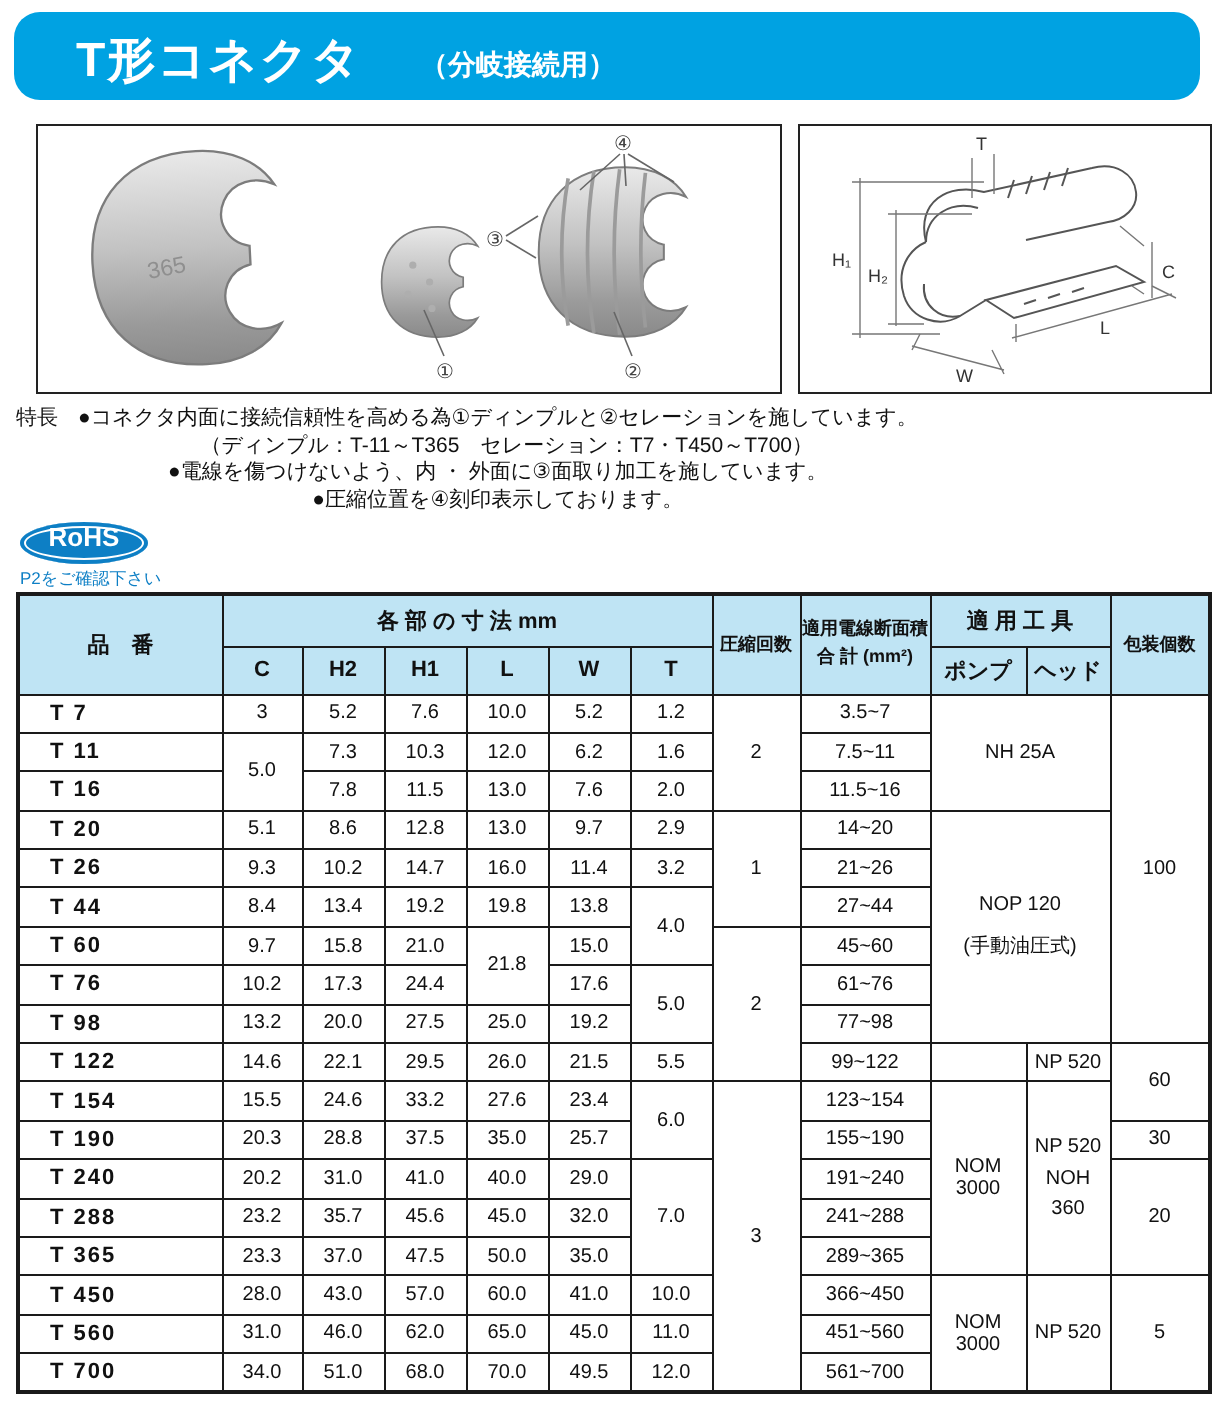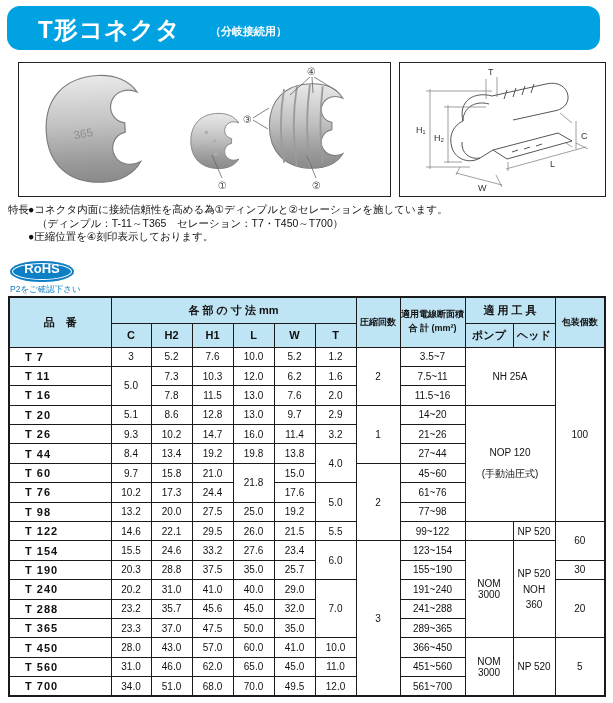--- a/index.html
+++ b/index.html
@@ -1,30 +1,30 @@
 <!DOCTYPE html>
 <html><head>
 <meta charset="utf-8">
 <style>
   html,body{margin:0;padding:0;background:#fff;}
   body{width:613px;height:703px;position:relative;font-family:"Liberation Sans","DejaVu Sans",sans-serif;color:#111;overflow:hidden;}
 
   
   .banner{position:absolute;left:7px;top:6px;width:593px;height:44px;background:#00a2e2;border-radius:13px;}
   .banner-title{position:absolute;left:31px;top:8px;font-size:24px;font-weight:bold;color:#fff;letter-spacing:1px;}
-  .banner-sub{position:absolute;left:203px;top:18px;font-size:11px;font-weight:bold;color:#fff;}
+  .banner-sub{position:absolute;left:203px;top:18px;font-size:14px;font-weight:bold;color:#fff;}
 
   
   .photo-box{position:absolute;left:18px;top:62px;width:371px;height:133px;border:1px solid #222;background:#fff;}
   .diagram-box{position:absolute;left:399px;top:62px;width:205px;height:133px;border:1px solid #222;background:#fff;}
 
   
   .features{position:absolute;left:8px;top:203px;font-size:10.5px;line-height:13.5px;white-space:nowrap;}
   .features .flabel{position:absolute;left:0;top:0;}
-  .features .flines{margin-left:20px;}
+  .features .flines{margin-left:31px;text-align:center;}
   .features .indent{padding-left:9px;}
 
   
   .rohs-badge{position:absolute;left:10px;top:261px;width:64px;height:21px;background:#0d7fc5;border-radius:50%;
     display:flex;align-items:flex-start;justify-content:center;color:#fff;font-weight:bold;font-size:13px;
     box-shadow:inset 0 0 0 2px #0d7fc5, inset 0 0 0 3px #ffffff;}
   .rohs-note{position:absolute;left:10px;top:284px;width:88px;font-size:8.5px;color:#0d7fc5;border-bottom:1.5px solid #0d7fc5;padding-bottom:3px;}
 
   
   .tbl-wrap{position:absolute;left:8px;top:296px;}
@@ -127,20 +127,21 @@
       <text x="78" y="128">W</text>
     </g>
   </svg>
 </div>
 
 <div class="features">
   <span class="flabel">特長</span>
   <div class="flines">
     <div>●コネクタ内面に接続信頼性を高める為①ディンプルと②セレーションを施しています。</div>
     <div class="indent">（ディンプル：T-11～T365　セレーション：T7・T450～T700）</div>
+    <div>●電線を傷つけないよう、内 ・ 外面に③面取り加工を施しています。</div>
     <div>●圧縮位置を④刻印表示しております。</div>
   </div>
 </div>
 
 <div class="rohs-badge">
   <span>RoHS</span>
 </div>
 <div class="rohs-note">P2をご確認下さい</div>
 
 <div class="tbl-wrap">

